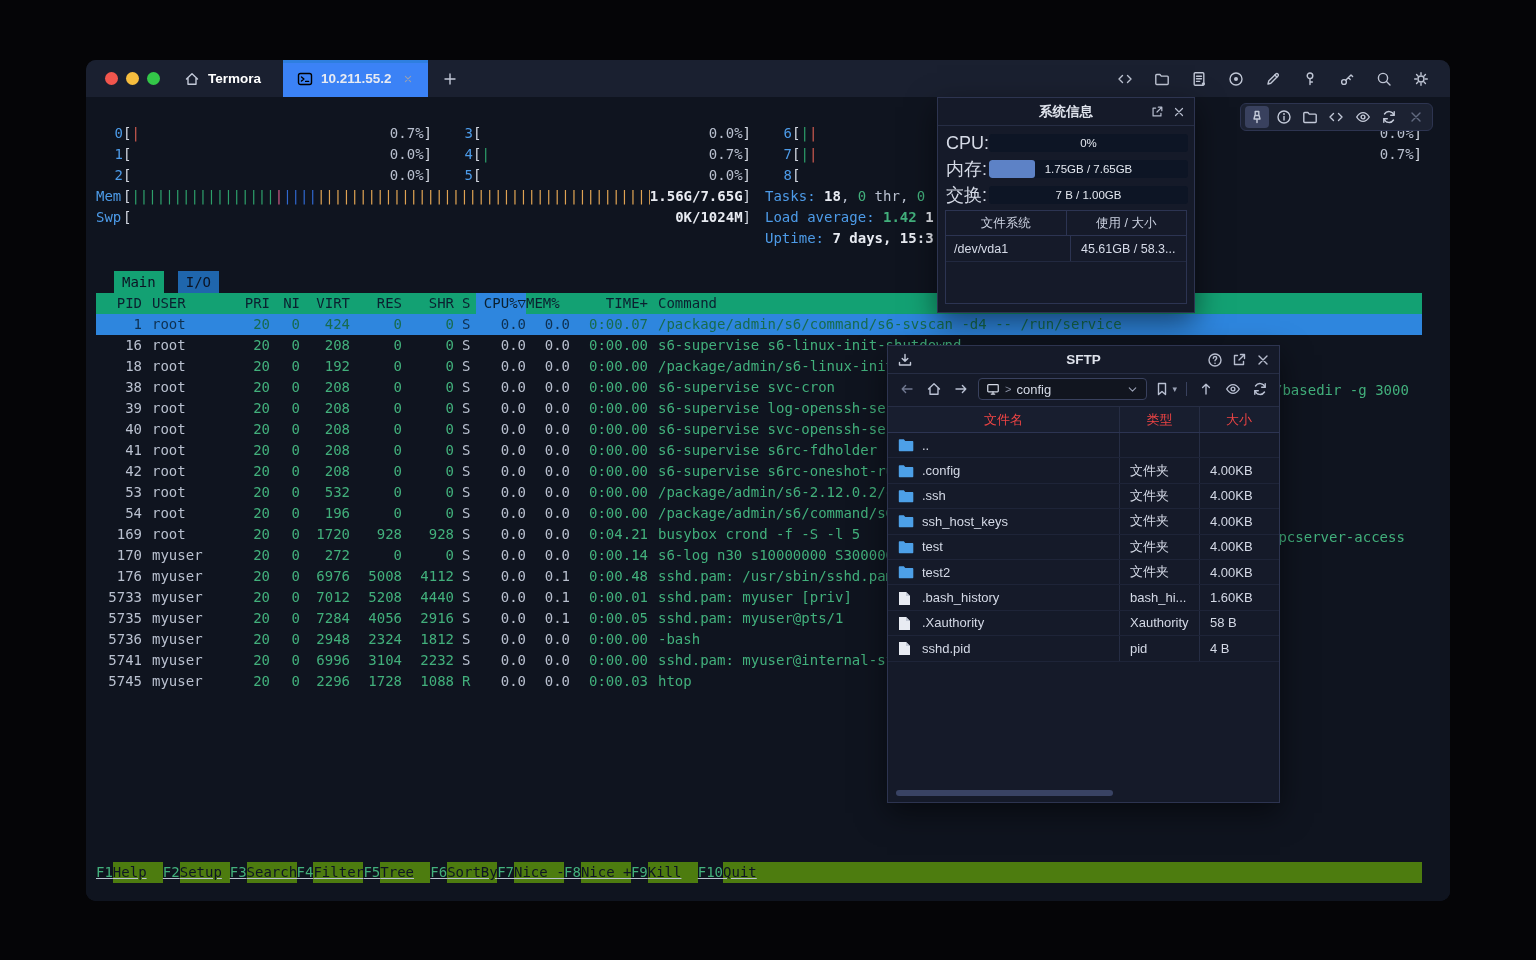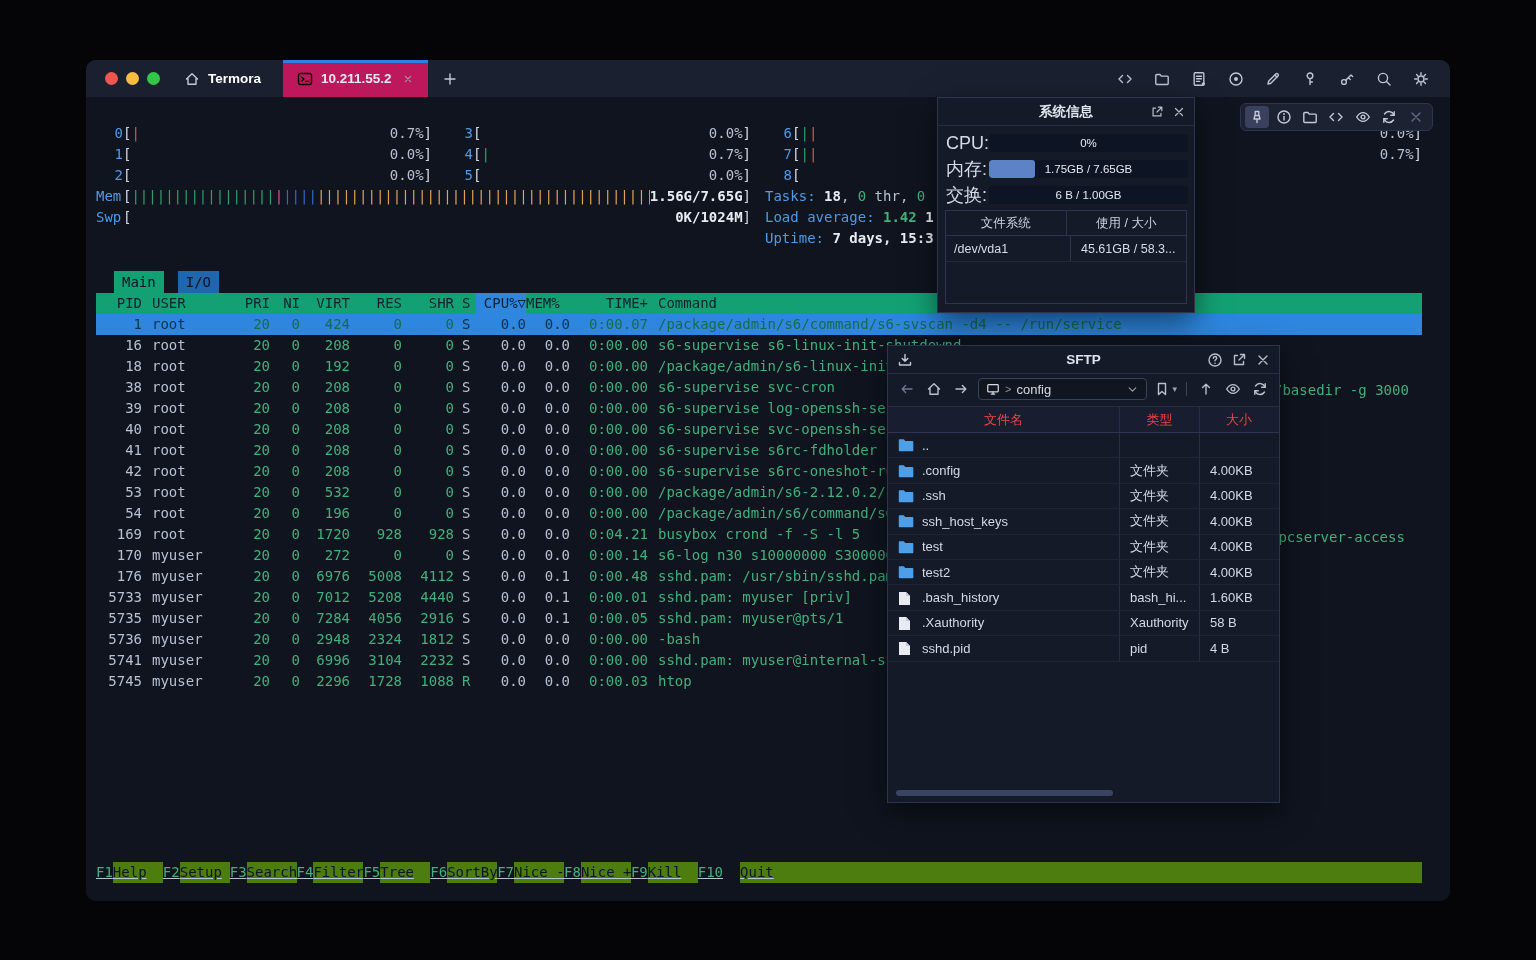--- a/index.html
+++ b/index.html
@@ -11,21 +11,21 @@
 
   
   .titlebar { position:relative; height:37px; background:#1a2030; display:flex; align-items:stretch; }
   .lights { display:flex; align-items:center; gap:8px; padding:0 14px 0 19px; }
   .light { width:13px; height:13px; border-radius:50%; }
   .light.red{background:#f1554d;} .light.yellow{background:#f6bd3e;} .light.green{background:#33c748;}
   .home-tab { display:flex; align-items:center; gap:8px; padding:0 22px 0 10px; color:#ffffff;
     font-size:13.5px; font-weight:700; }
   .home-tab svg { color:#c3c9d8; }
   .term-tab { position:relative; display:flex; align-items:center; gap:8px; padding:0 14px;
-    background:#be185d; min-width:136px; }
+    background:#3b82f6; min-width:136px; }
   .term-tab::before { content:""; position:absolute; left:0; right:0; top:0; height:3px; background:#2e7fe0; }
   .term-tab .tlabel { color:#e8ebf2; font-size:13.5px; font-weight:700; }
   .term-tab .tclose { color:#98a0b3; font-size:14px; line-height:1; margin-left:2px; }
   .newtab { display:flex; align-items:center; padding:0 14px; color:#c3c9d8; }
   .tb-right { margin-left:auto; display:flex; align-items:center; gap:11px; padding-right:16px; color:#bfc5d4; }
   .tb-right .tbicon { width:26px; height:26px; display:flex; align-items:center; justify-content:center; }
 
   
   .terminal { position:absolute; left:0; right:0; top:37px; bottom:0; background:#0f141f;
     font-family:"DejaVu Sans Mono", monospace; font-size:14px; color:#b9c0cf; }
@@ -73,21 +73,21 @@
   .ovf { position:absolute; color:#42b07c; white-space:pre; }
   .ovf1 { left:1188px; top:285px; }
   .ovf2 { left:1184px; top:432px; }
 
   .fkeys { position:absolute; left:0; right:0; top:739px; height:21px; display:flex;
     line-height:21px; white-space:pre; }
   .fk { display:flex;text-decoration:underline; }
   .fk:last-child { flex:1; }
   .fk .k { color:#42b07c; }
   .fk .lbl { background:#4d7c0f; color:#0e1524; width:50px; overflow:hidden; }
-  .fk:last-child .lbl { flex:1;margin-left:17px; }
+  .fk:last-child .lbl { flex:1; }
 
   
   .panel { position:absolute; background:#151a29; border:1px solid #2d3450;
     box-shadow:0 10px 28px rgba(0,0,0,.5); color:#d5dae6; }
 
   
   .sysinfo { left:851px; top:37px; width:258px; height:216px; }
   .p-title { position:relative; height:28px; display:flex; align-items:center; justify-content:center;
     border-bottom:1px solid #262d44; font-size:13.5px; font-weight:700; color:#dfe3ec; }
   .p-title .ticons { position:absolute; right:8px; display:flex; gap:8px; color:#b7bdce; align-items:center; }
@@ -306,21 +306,21 @@
         <div class="si-row">
           <span class="si-label">内存:</span>
           <span class="si-track">
             <span class="si-fill" style="width: 23%;"></span>
             <span class="si-text">1.75GB / 7.65GB</span>
           </span>
         </div>
         <div class="si-row">
           <span class="si-label">交换:</span>
           <span class="si-track">
-            <span class="si-text">6 B / 1.00GB</span>
+            <span class="si-text">7 B / 1.00GB</span>
           </span>
         </div>
       </div>
     <div class="fs-table" id="fs-table">
         <div class="fs-hdr">
           <div>文件系统</div>
           <div>使用 / 大小</div>
         </div>
         <div class="fs-row">
           <div>/dev/vda1</div>

